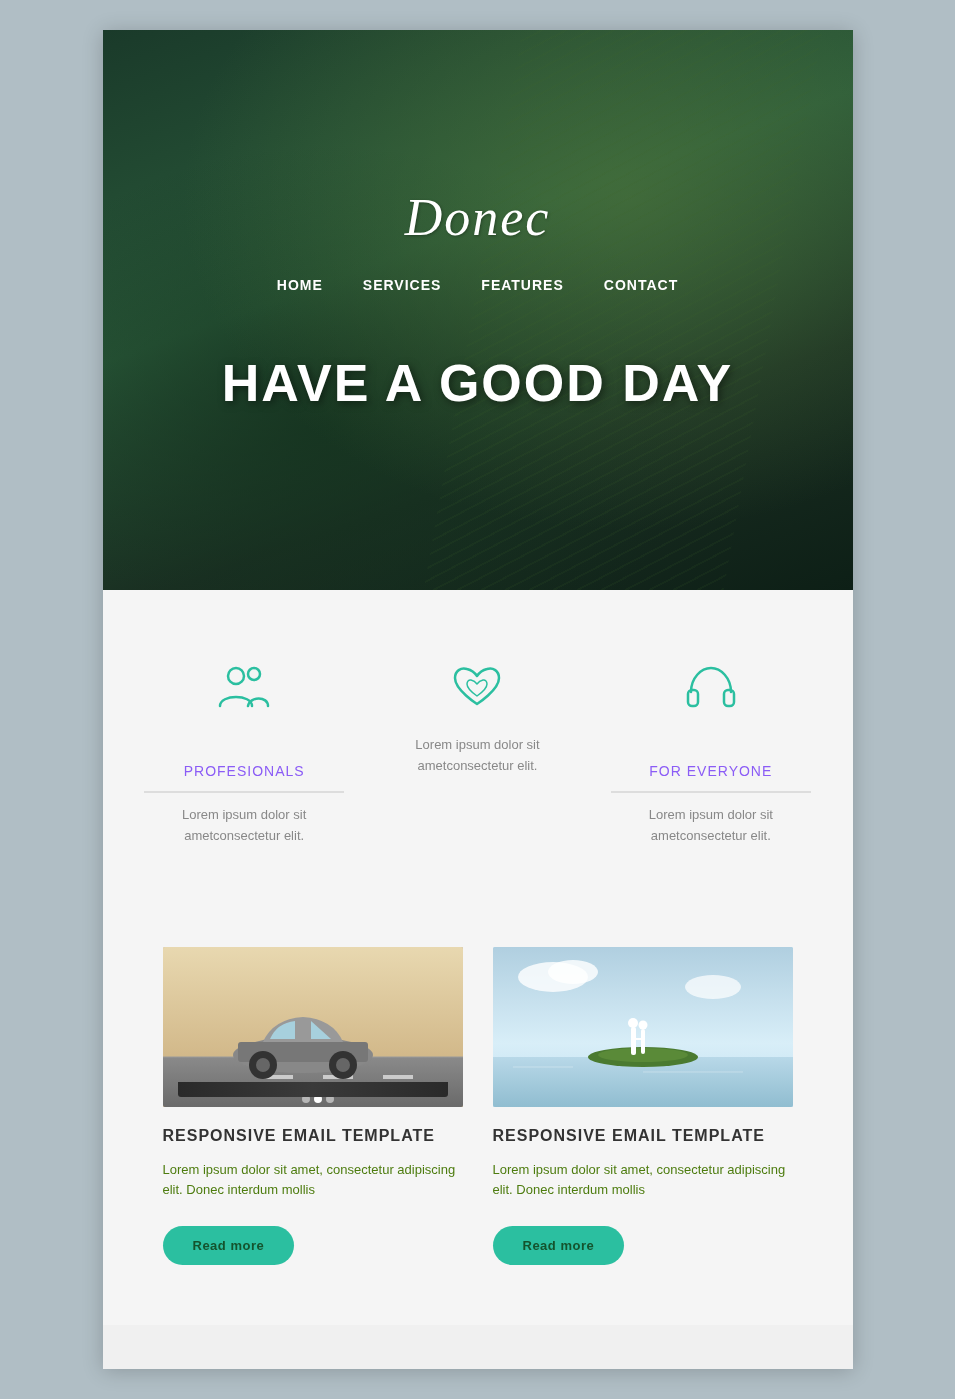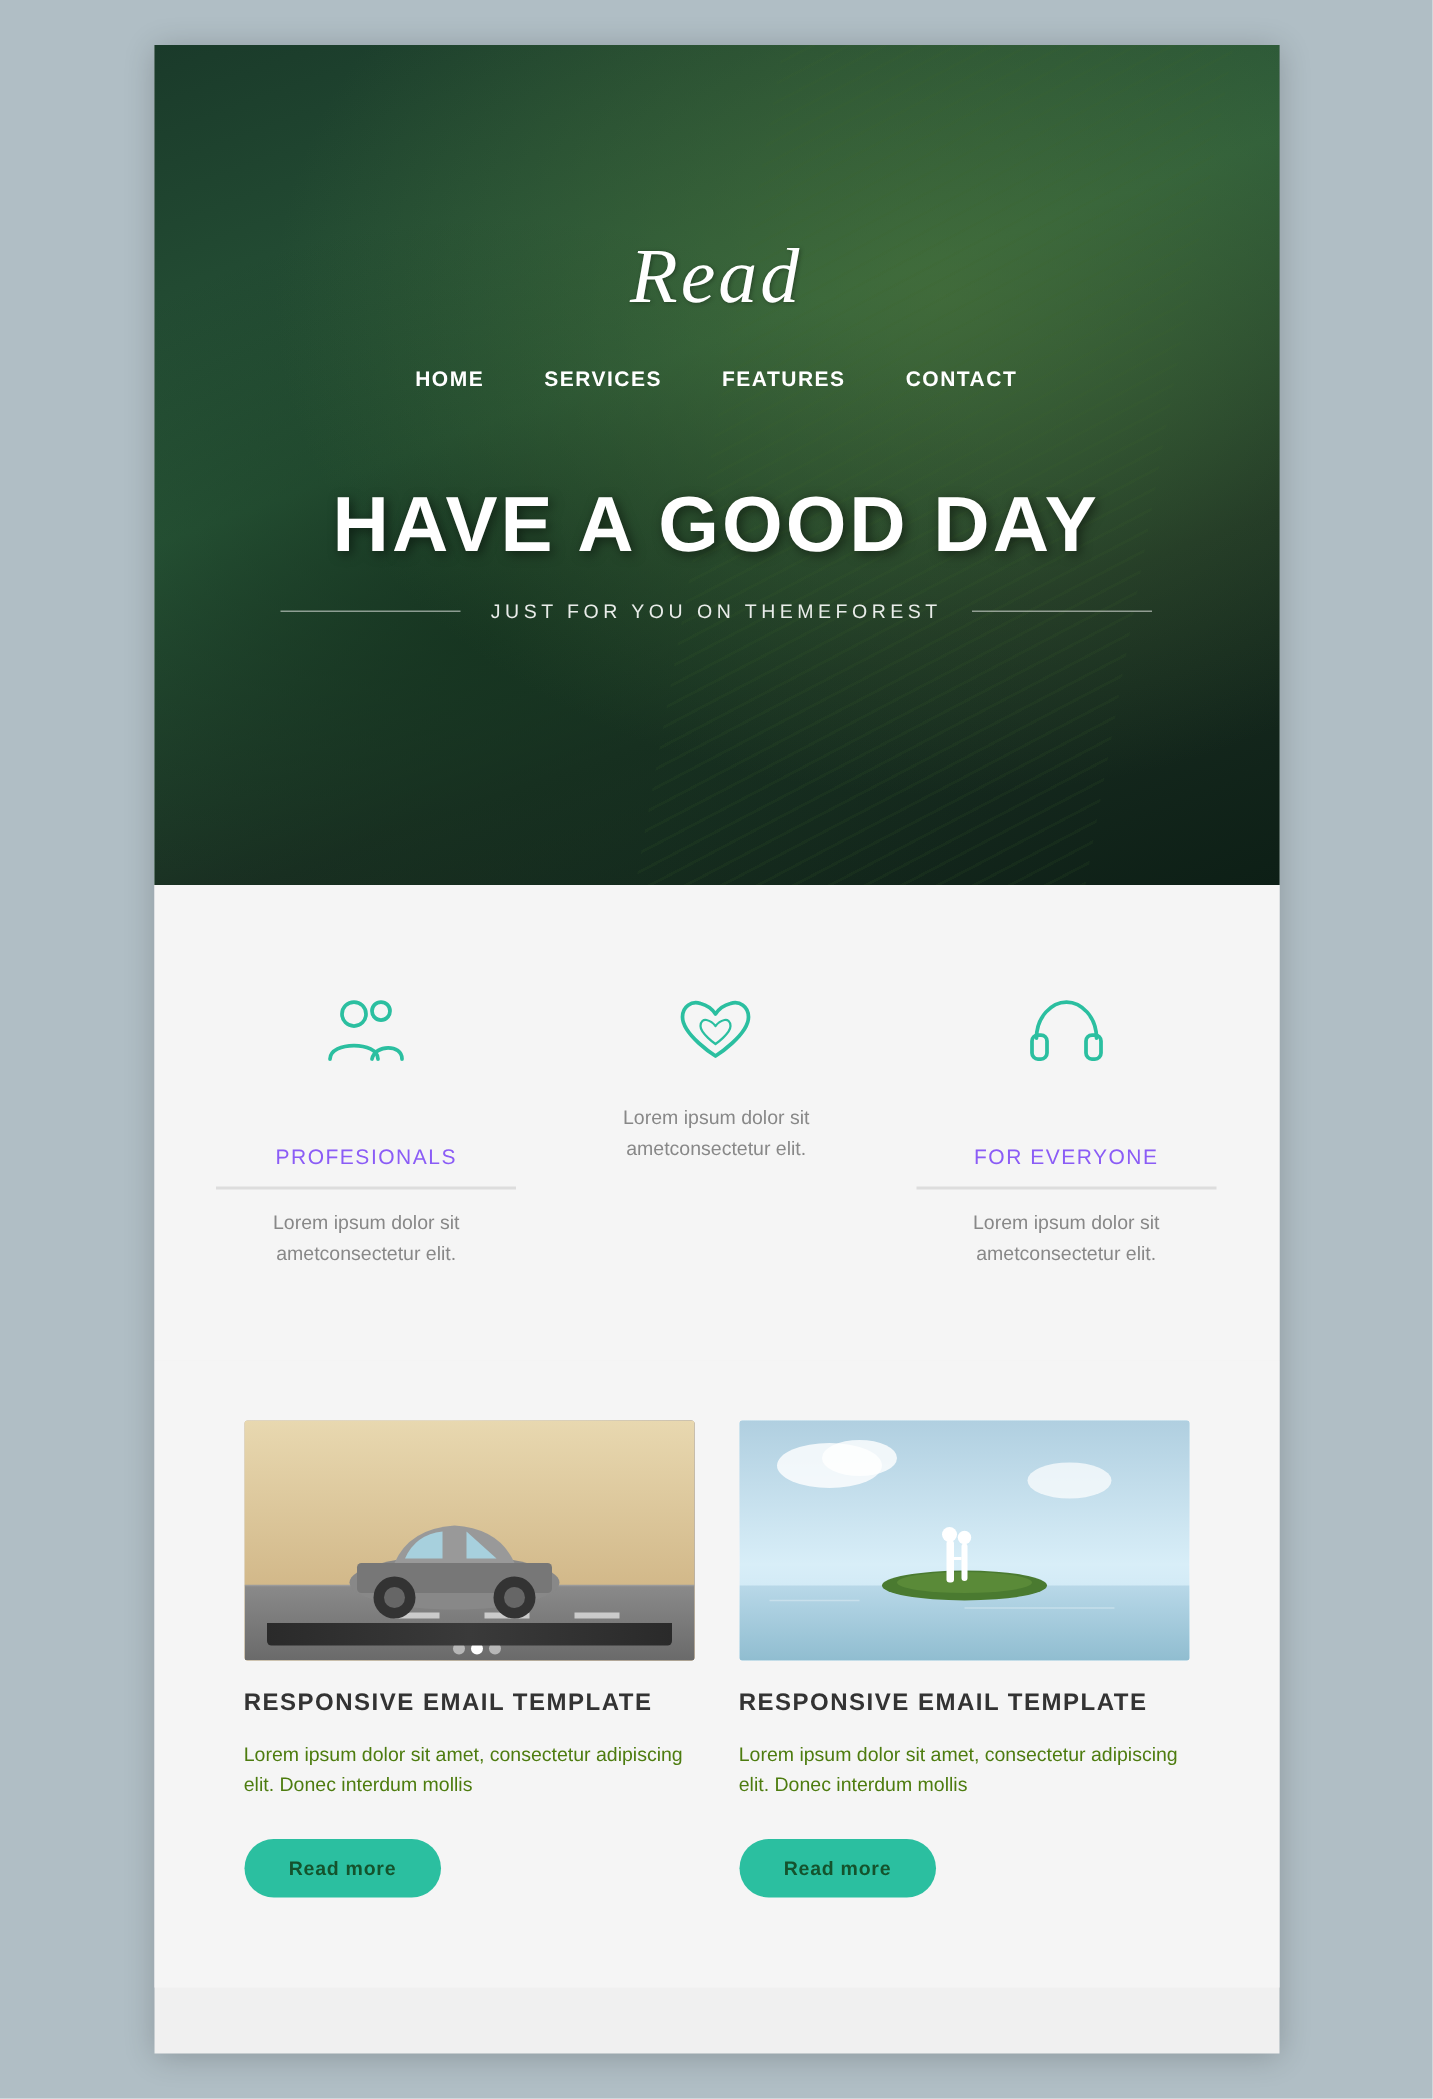--- a/index.html
+++ b/index.html
@@ -250,33 +250,28 @@
   </style>
 </head>
 <body>
 
 <div class="page-wrapper">
 
   <section class="hero">
     <div class="hero-bg"></div>
     <div class="leaf-overlay"></div>
     <div class="hero-content">
-      <div class="hero-logo">Read</div>
+      <div class="hero-logo">Donec</div>
       <nav class="hero-nav">
         <a href="#">HOME</a>
         <a href="#">SERVICES</a>
         <a href="#">FEATURES</a>
         <a href="#">CONTACT</a>
       </nav>
       <h1 class="hero-title">HAVE A GOOD DAY</h1>
-      <div class="hero-divider-wrapper">
-        <div class="hero-divider-line"></div>
-        <span class="hero-subtitle">JUST FOR YOU ON THEMEFOREST</span>
-        <div class="hero-divider-line"></div>
-      </div>
     </div>
   </section>
 
   <section class="features-section">
     <div class="features-grid">
 
       <div class="feature-item">
         <div class="feature-icon">
           <svg viewBox="0 0 60 55" fill="none" stroke="#2bbfa0" stroke-width="2.5" stroke-linecap="round" stroke-linejoin="round">
 

